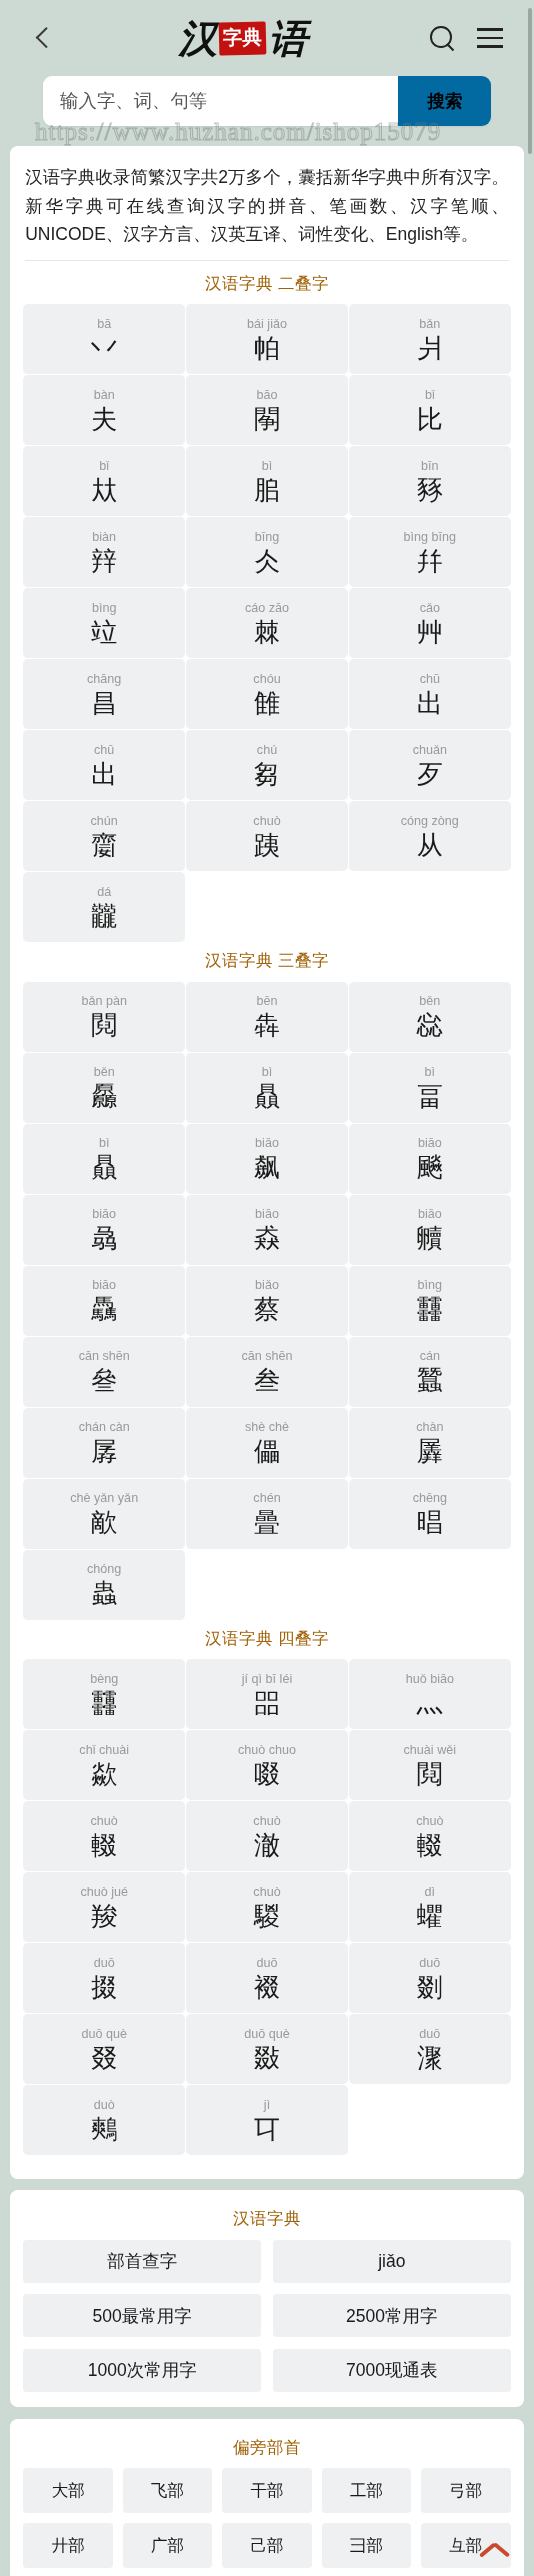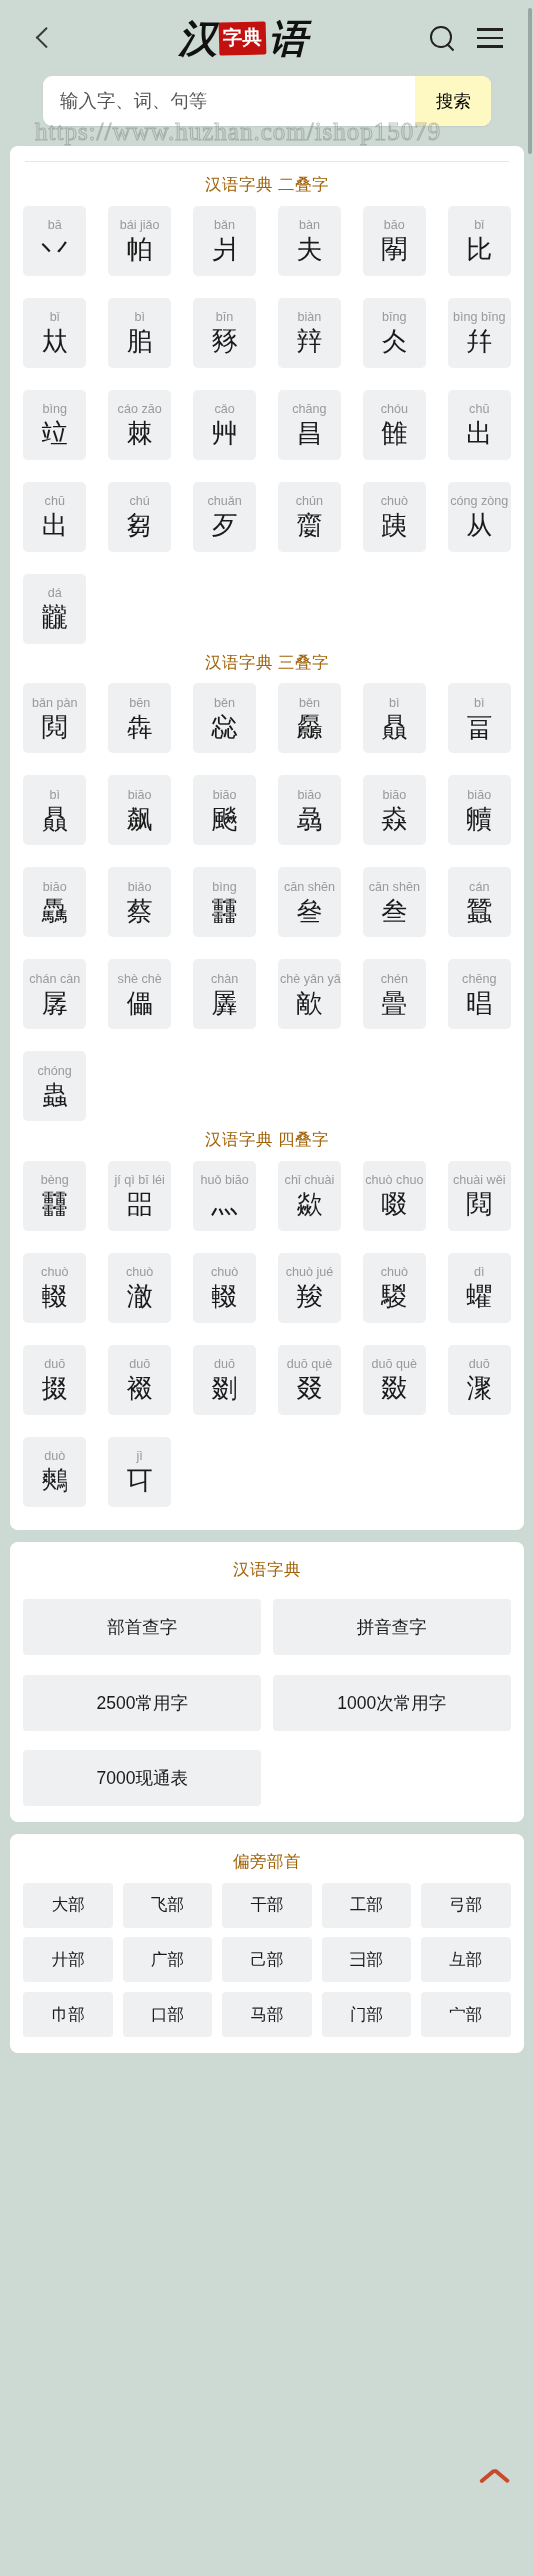--- a/index.html
+++ b/index.html
@@ -100,26 +100,26 @@
     border: none;
     outline: none;
     font-size: 18.4px;
     padding: 0 17.5px;
     color: #333;
     background: transparent;
     font-family: "Liberation Sans", "DejaVu Sans", sans-serif;
   }
   .search-input::placeholder { color: #555; }
   .search-btn {
-    width: 76px;
-    background: #fef9c3;
+    width: 93px;
+    background: #0369a1;
     border: none;
     color: #000;
     font-size: 17.5px;
-    font-weight: normal;
+    font-weight: bold;
     cursor: pointer;
     font-family: "Liberation Sans", "DejaVu Sans", sans-serif;
   }
 
   
   .watermark {
     position: absolute;
     left: 35px;
     top: 118px;
     font-family: "Liberation Serif", "DejaVu Serif", serif;
@@ -154,22 +154,22 @@
     color: #a16207;
     font-size: 16.5px;
     font-weight: normal;
     margin: 3.9px 1.9px 9.7px 1.9px;
     letter-spacing: 0.5px;
     text-align: center;
   }
 
   .grid {
     display: grid;
-    grid-template-columns: repeat(6, 1fr);
-    gap: 22px;
+    grid-template-columns: repeat(3, 1fr);
+    gap: 1px;
     margin-bottom: 7.8px;
   }
   .cell {
     background: #eef0f1;
     border-radius: 4.9px;
     height: 70px;
     display: flex;
     flex-direction: column;
     align-items: center;
     justify-content: center;
@@ -196,30 +196,29 @@
   
   .btn-grid {
     display: grid;
     grid-template-columns: repeat(2, 1fr);
     gap: 11.7px;
     margin-top: 5.8px;
   }
   .btn {
     background: #eef0f1;
     border-radius: 3.9px;
-    height: 56px;
+    height: 43px;
     display: flex;
     align-items: center;
     justify-content: center;
     font-size: 17.5px;
     color: #1a1a1a;
     cursor: pointer;
     border: none;
     font-family: "Liberation Sans", "DejaVu Sans", sans-serif;
-    margin-top: 8px;
   }
 
   .radical-grid {
     display: grid;
     grid-template-columns: repeat(5, 1fr);
     gap: 9.7px;
     margin-top: 5.8px;
   }
   .radical {
     background: #eef0f1;
@@ -289,20 +288,21 @@
       <input class="search-input" type="text" placeholder="输入字、词、句等" style="">
       <button class="search-btn">搜索</button>
     </div>
   </div>
   <div class="edge-scroll"></div>
 </div>
 
 <div class="watermark">https://www.huzhan.com/ishop15079</div>
 
 <div class="card first">
+  <p class="desc">汉语字典收录简繁汉字共2万多个，囊括新华字典中所有汉字。新华字典可在线查询汉字的拼音、笔画数、汉字笔顺、UNICODE、汉字方言、汉英互译、词性变化、English等。</p>
   <div class="divider"></div>
   <div id="sections-host">
       <div class="section-title">汉语字典 二叠字</div>
       <div class="grid">
         <div class="cell">
           <div class="py">bā</div>
           <div class="ch">丷</div>
         </div>
         <div class="cell">
           <div class="py">bái jiǎo</div>
@@ -587,21 +587,22 @@
           <div class="ch">㔿</div>
         </div>
       </div>
     </div>
 </div>
 
 <div class="card">
   <div class="section-title">汉语字典</div>
   <div class="btn-grid" id="dict-buttons-host">
       <button class="btn">部首查字</button>
-      <button class="btn">拼音查字</button>
+      <button class="btn">jiǎo</button>
+      <button class="btn">500最常用字</button>
       <button class="btn">2500常用字</button>
       <button class="btn">1000次常用字</button>
       <button class="btn">7000现通表</button>
     </div>
 </div>
 
 <div class="card">
   <div class="section-title">偏旁部首</div>
   <div class="radical-grid" id="radical-host">
       <div class="radical">大部</div>

